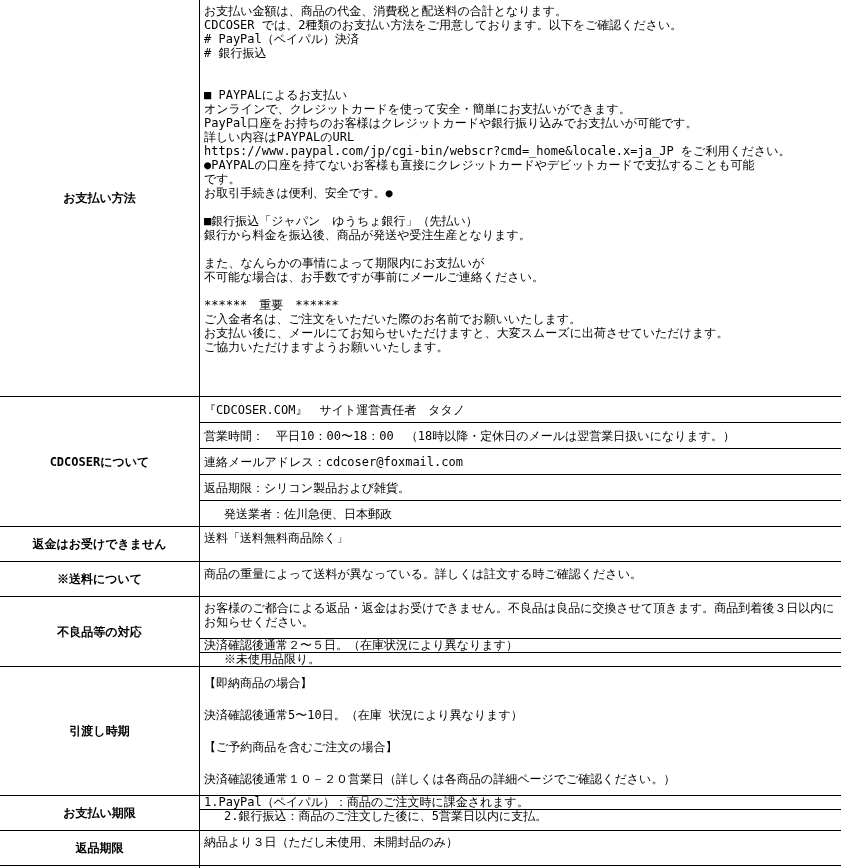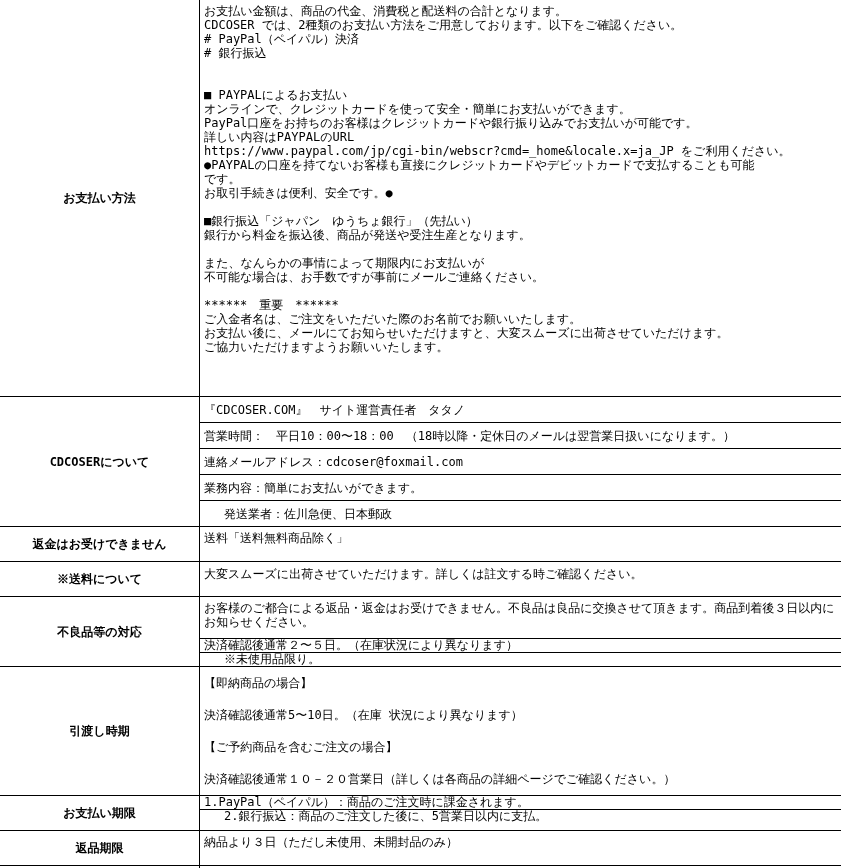--- a/index.html
+++ b/index.html
@@ -87,36 +87,36 @@
 ご協力いただけますようお願いいたします。</div>
     </div>
   </div>
 
   <div class="row">
     <div class="label-cell">CDCOSERについて</div>
     <div class="content-cell">
       <div class="sub-row">『CDCOSER.COM』　サイト運営責任者　タタノ</div>
       <div class="sub-row">営業時間：　平日10：00〜18：00　（18時以降・定休日のメールは翌営業日扱いになります。）</div>
       <div class="sub-row"><span>連絡メールアドレス：</span><span class="bold">cdcoser@foxmail.com</span></div>
-      <div class="sub-row">業務内容：簡単にお支払いができます。</div>
+      <div class="sub-row">返品期限：シリコン製品および雑貨。</div>
       <div class="sub-row">発送業者：佐川急便、日本郵政</div>
     </div>
   </div>
 
   <div class="row">
     <div class="label-cell">返金はお受けできません</div>
     <div class="content-cell">
       <div class="text-block">送料「送料無料商品除く」</div>
     </div>
   </div>
 
   <div class="row row-shipping-fee">
     <div class="label-cell">※送料について</div>
     <div class="content-cell">
-      <div class="text-block">大変スムーズに出荷させていただけます。詳しくは註文する時ご確認ください。</div>
+      <div class="text-block">商品の重量によって送料が異なっている。詳しくは註文する時ご確認ください。</div>
     </div>
   </div>
 
   <div class="row">
     <div class="label-cell">不良品等の対応</div>
     <div class="content-cell">
       <div class="sub-row policy">お客様のご都合による返品・返金はお受けできません。不良品は良品に交換させて頂きます。商品到着後３日以内にお知らせください。</div>
       <div class="sub-row tight">決済確認後通常２〜５日。（在庫状況により異なります）</div>
       <div class="sub-row tight">※未使用品限り。</div>
     </div>

